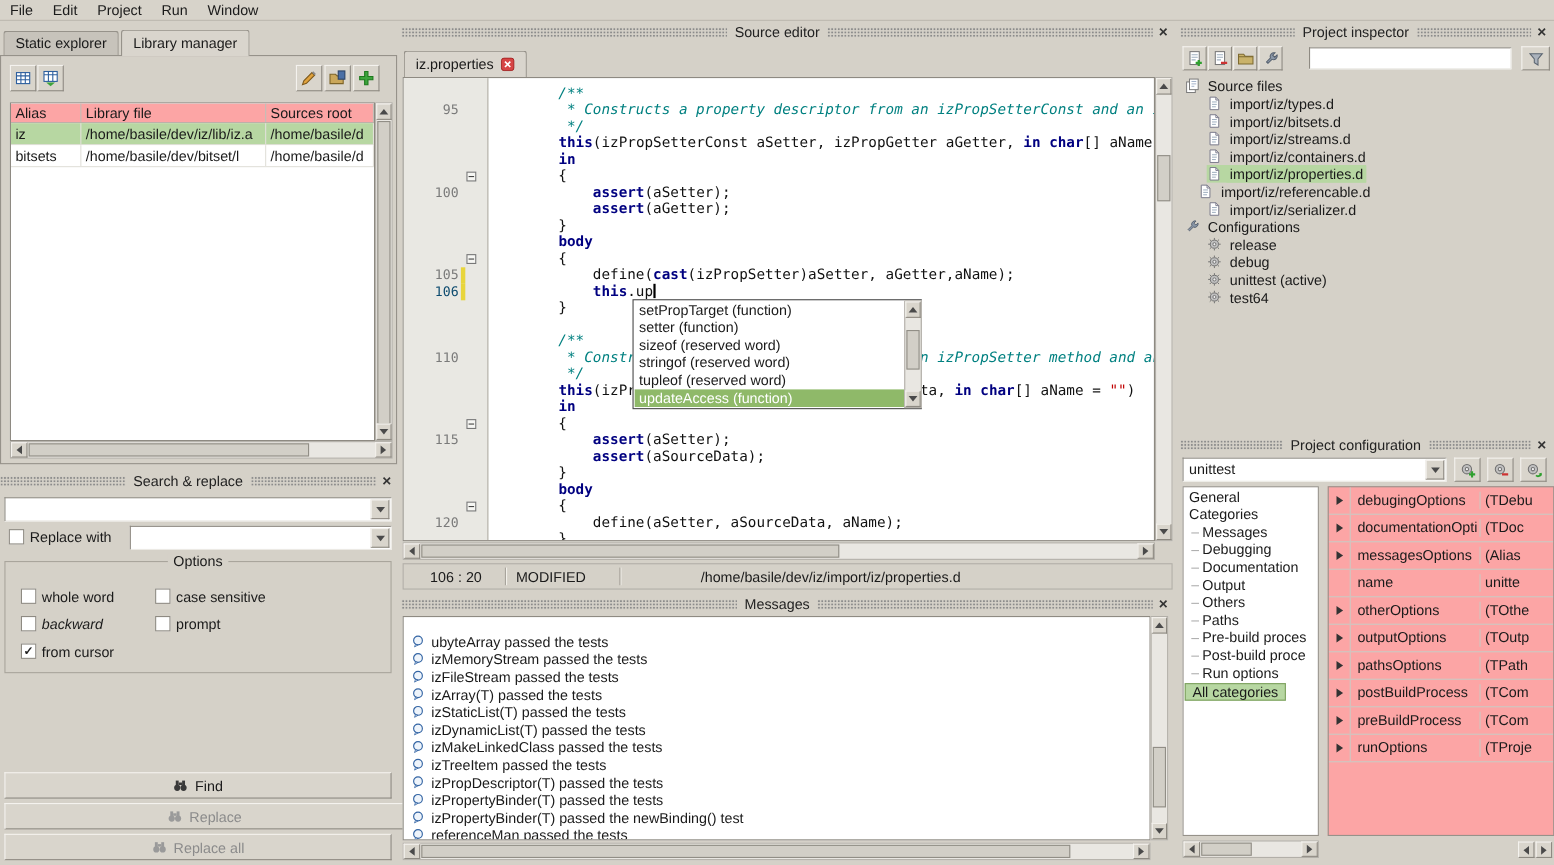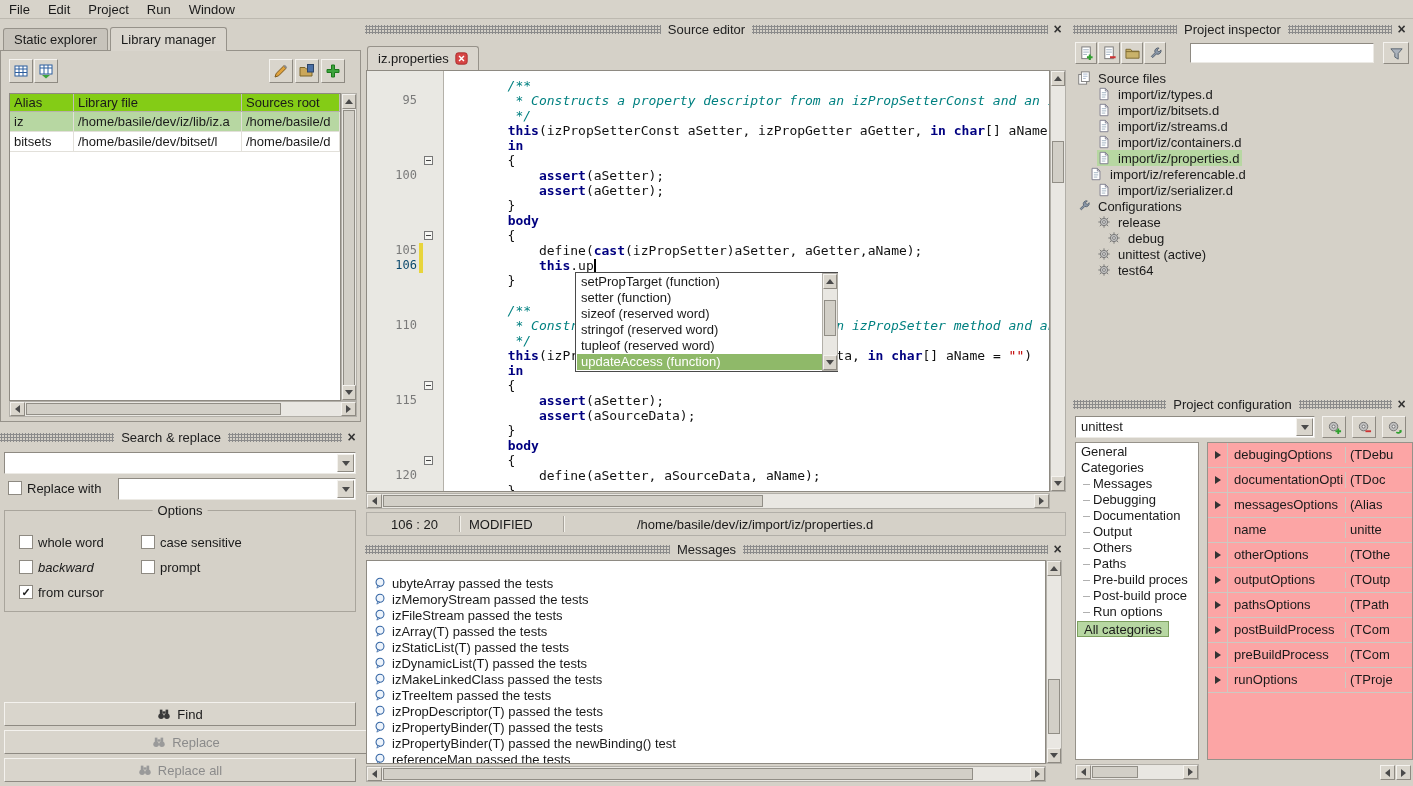--- a/index.html
+++ b/index.html
@@ -15,21 +15,21 @@
   .menu-item{padding:1px 9px;height:19px;line-height:18px;cursor:default;}
   
   .panel-header{position:absolute;display:flex;align-items:center;height:15px;}
   .ph-dots{flex:1;height:9px;background-image:radial-gradient(#8b8b8b 1px,transparent 1.2px);background-size:3px 3px;}
   .ph-title{padding:0 7px;color:#222;white-space:nowrap;}
   .ph-close{width:15px;text-align:center;font-size:14px;line-height:13px;color:#333;margin:0 2px;font-weight:bold;cursor:default;}
   
   .tab{display:inline-flex;align-items:center;padding:3px 10px 4px 10px;border:1px solid #96928a;border-bottom:none;border-radius:3px 3px 0 0;background:#c7c3bb;margin-right:2px;position:relative;cursor:default;}
   .tab.active{background:#d9d5cd;z-index:3;padding-top:4px;}
   
-  .tbl-head{display:flex;background:#84cc16;border-bottom:1px solid #b5b2aa;height:18px;}
+  .tbl-head{display:flex;background:#fca5a5;border-bottom:1px solid #b5b2aa;height:18px;}
   .tbl-hc{border-right:1px solid #c2bfb7;padding:1px 4px;white-space:nowrap;overflow:hidden;height:17px;line-height:15px;}
   .tbl-row{display:flex;height:20px;border-bottom:1px solid #e2e0da;background:#fff;}
   .tbl-row.sel{background:#b7d7a2;}
   .tbl-c{border-right:1px solid #e2e0da;padding:2px 4px;white-space:nowrap;overflow:hidden;line-height:15px;}
   
   .cb{position:absolute;width:14px;height:14px;background:#fff;border:1px solid #8e8a82;text-align:center;line-height:12px;font-size:11px;font-weight:bold;color:#222;}
   .cb-label{position:absolute;white-space:nowrap;line-height:15px;}
   
   .combo{position:absolute;background:#fff;border:1px solid;border-color:#8e8a82 #eceae5 #eceae5 #8e8a82;}
   .combo .val{position:absolute;left:5px;top:2px;right:20px;height:16px;line-height:16px;overflow:hidden;white-space:nowrap;}
@@ -655,21 +655,21 @@
         <div class="tree-row" style="left: 26px; top: 196px;">
           <span class="icw">
             <svg class="ic" width="14" height="14" viewBox="0 0 16 16">
               <path d="M8 1.5v2M8 12.5v2M1.5 8h2M12.5 8h2M3.2 3.2l1.5 1.5M11.3 11.3l1.5 1.5M12.8 3.2l-1.5 1.5M4.7 11.3l-1.5 1.5" stroke="#707070" fill="none"></path>
               <circle cx="8" cy="8" r="4.2" fill="#c0c0c0" stroke="#707070"></circle>
               <circle cx="8" cy="8" r="1.6" fill="#efefef" stroke="#707070"></circle>
             </svg>
           </span>
           <span class="lbl">release</span>
         </div>
-        <div class="tree-row" style="left: 36px; top: 212px;">
+        <div class="tree-row" style="left: 26px; top: 212px;">
           <span class="icw">
             <svg class="ic" width="14" height="14" viewBox="0 0 16 16">
               <path d="M8 1.5v2M8 12.5v2M1.5 8h2M12.5 8h2M3.2 3.2l1.5 1.5M11.3 11.3l1.5 1.5M12.8 3.2l-1.5 1.5M4.7 11.3l-1.5 1.5" stroke="#707070" fill="none"></path>
               <circle cx="8" cy="8" r="4.2" fill="#c0c0c0" stroke="#707070"></circle>
               <circle cx="8" cy="8" r="1.6" fill="#efefef" stroke="#707070"></circle>
             </svg>
           </span>
           <span class="lbl">debug</span>
         </div>
         <div class="tree-row" style="left: 26px; top: 228px;">

